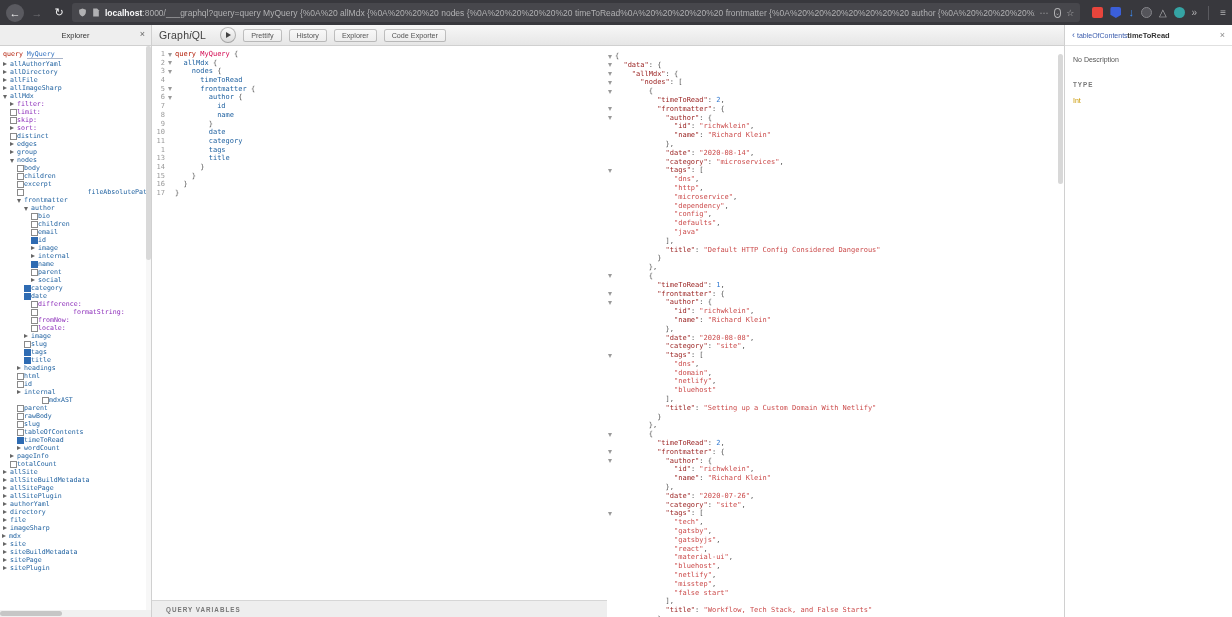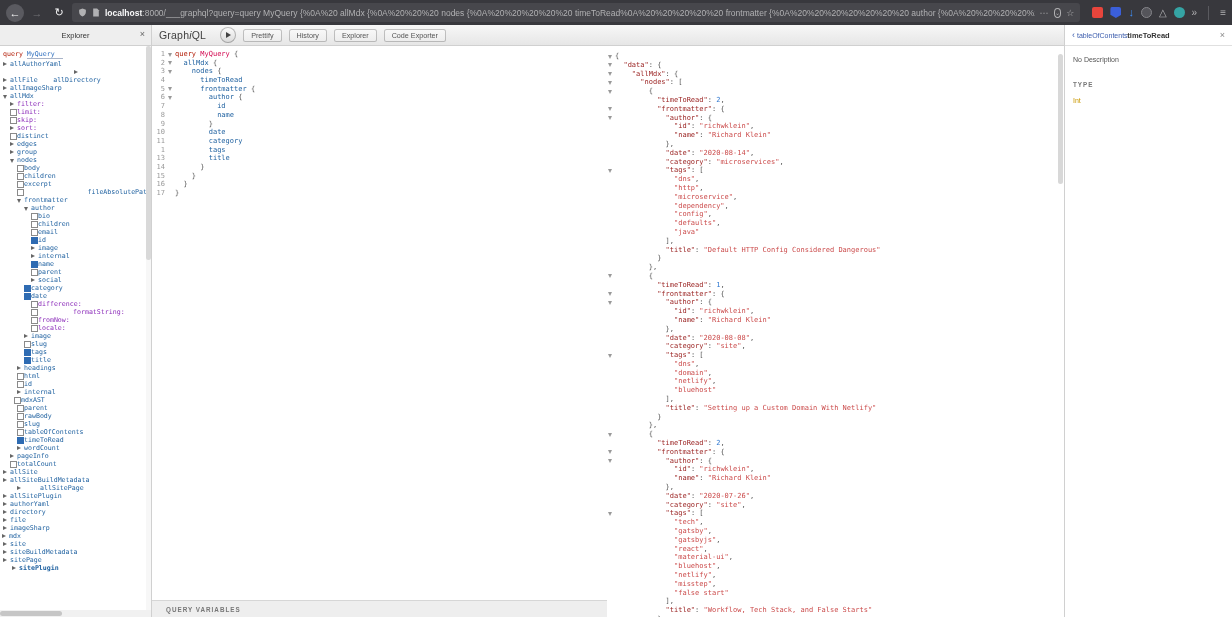--- a/index.html
+++ b/index.html
@@ -161,21 +161,21 @@
     </div>
     <div class="explorer-body">
       <div class="xquery-line">
         <span class="xkw">query</span><span class="xopname">MyQuery</span>
       </div>
       <div>
           <div class="xrow" style="padding-left: 3px;">
             <span class="marker closed"></span>
             <span class="xlabel field">allAuthorYaml</span>
           </div>
-          <div class="xrow" style="padding-left: 3px; flex-direction: column;">
+          <div class="xrow" style="padding-left: 3px;">
             <span class="marker closed"></span>
             <span class="xlabel field">allDirectory</span>
           </div>
           <div class="xrow" style="padding-left: 3px;">
             <span class="marker closed"></span>
             <span class="xlabel field">allFile</span>
           </div>
           <div class="xrow" style="padding-left: 3px;">
             <span class="marker closed"></span>
             <span class="xlabel field">allImageSharp</span>
@@ -325,21 +325,21 @@
             <span class="xlabel field">html</span>
           </div>
           <div class="xrow" style="padding-left: 17px;">
             <span class="marker unchecked"></span>
             <span class="xlabel field">id</span>
           </div>
           <div class="xrow" style="padding-left: 17px;">
             <span class="marker closed"></span>
             <span class="xlabel field">internal</span>
           </div>
-          <div class="xrow" style="padding-left: 14px;">
+          <div class="xrow" style="padding-left: 6px; margin-left: 36px;">
             <span class="marker unchecked"></span>
             <span class="xlabel field">mdxAST</span>
           </div>
           <div class="xrow" style="padding-left: 17px;">
             <span class="marker unchecked"></span>
             <span class="xlabel field">parent</span>
           </div>
           <div class="xrow" style="padding-left: 17px;">
             <span class="marker unchecked"></span>
             <span class="xlabel field">rawBody</span>
@@ -369,21 +369,21 @@
             <span class="xlabel field">totalCount</span>
           </div>
           <div class="xrow" style="padding-left: 3px;">
             <span class="marker closed"></span>
             <span class="xlabel field">allSite</span>
           </div>
           <div class="xrow" style="padding-left: 3px;">
             <span class="marker closed"></span>
             <span class="xlabel field">allSiteBuildMetadata</span>
           </div>
-          <div class="xrow" style="padding-left: 17px; gap: 16px;">
+          <div class="xrow" style="padding-left: 3px;">
             <span class="marker closed"></span>
             <span class="xlabel field">allSitePage</span>
           </div>
           <div class="xrow" style="padding-left: 3px;">
             <span class="marker closed"></span>
             <span class="xlabel field">allSitePlugin</span>
           </div>
           <div class="xrow" style="padding-left: 3px;">
             <span class="marker closed"></span>
             <span class="xlabel field">authorYaml</span>
@@ -409,21 +409,21 @@
             <span class="xlabel field">site</span>
           </div>
           <div class="xrow" style="padding-left: 3px;">
             <span class="marker closed"></span>
             <span class="xlabel field">siteBuildMetadata</span>
           </div>
           <div class="xrow" style="padding-left: 3px;">
             <span class="marker closed"></span>
             <span class="xlabel field">sitePage</span>
           </div>
-          <div class="xrow" style="padding-left: 12px; font-weight: bold;">
+          <div class="xrow" style="padding-left: 3px;">
             <span class="marker closed"></span>
             <span class="xlabel field">sitePlugin</span>
           </div>
         </div>
       <div class="x-vscroll">
           <div class="x-vthumb"></div>
         </div>
     </div>
     <div class="x-hscroll">
         <div class="x-hthumb"></div>

